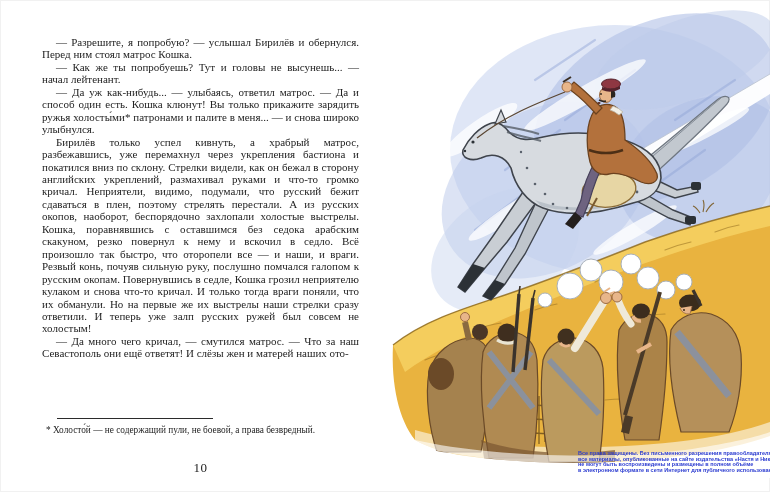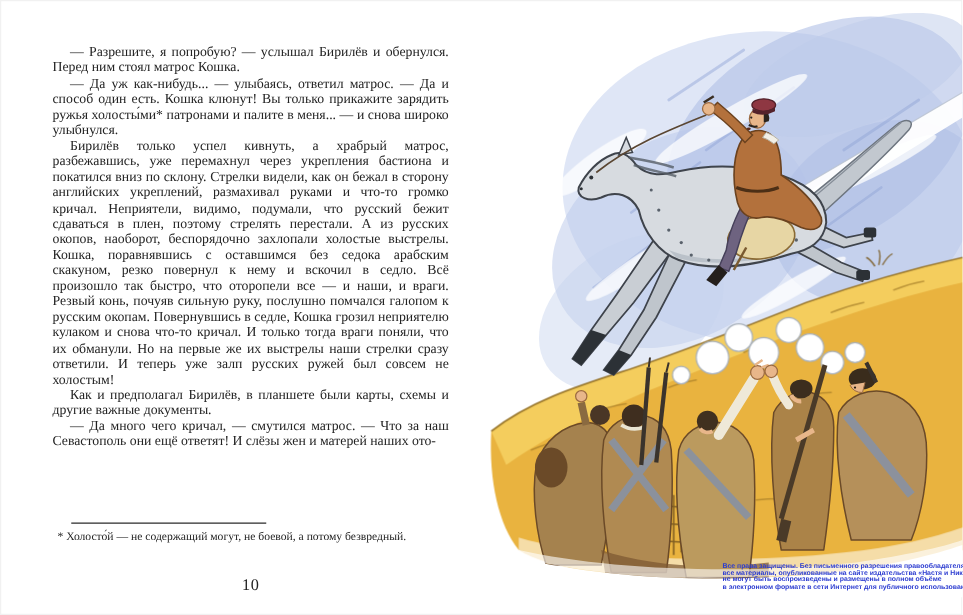--- a/index.html
+++ b/index.html
@@ -38,28 +38,28 @@
   }
   .copyright div{white-space:nowrap;}
 </style>
 </head>
 <body>
 
 <div class="spread">
 
   <div class="text-block">
     <p>— Разрешите, я попробую? — услышал Бирилёв и обернулся. Перед ним стоял матрос Кошка.</p>
+    <p>— Как же ты попробуешь? Тут и головы не высунешь... — начал лейтенант.</p>
     <p>— Да уж как-нибудь... — улыбаясь, ответил матрос. — Да и способ один есть. Кошка клюнут! Вы только прикажите зарядить ружья холосты́ми* патронами и палите в меня... — и снова широко улыбнулся.</p>
     <p>Бирилёв только успел кивнуть, а храбрый матрос, разбежавшись, уже перемахнул через укрепления бастиона и покатился вниз по склону. Стрелки видели, как он бежал в сторону английских укреплений, размахивал руками и что-то громко кричал. Неприятели, видимо, подумали, что русский бежит сдаваться в плен, поэтому стрелять перестали. А из русских окопов, наоборот, беспорядочно захлопали холостые выстрелы. Кошка, поравнявшись с оставшимся без седока арабским скакуном, резко повернул к нему и вскочил в седло. Всё произошло так быстро, что оторопели все — и наши, и враги. Резвый конь, почуяв сильную руку, послушно помчался галопом к русским окопам. Повернувшись в седле, Кошка грозил неприятелю кулаком и снова что-то кричал. И только тогда враги поняли, что их обманули. Но на первые же их выстрелы наши стрелки сразу ответили. И теперь уже залп русских ружей был совсем не холостым!</p>
-    <p>Как и предполагал Бирилёв, в планшете были карты, схемы и другие важные документы.</p>
     <p>— Да много чего кричал, — смутился матрос. — Что за наш Севастополь они ещё ответят! И слёзы жен и матерей наших ото-</p>
   </div>
 
   <div class="footnote-rule"></div>
-  <div class="footnote">* Холосто́й — не содержащий могут, не боевой, а потому безвредный.</div>
+  <div class="footnote">* Холосто́й — не содержащий пули, не боевой, а права безвредный.</div>
   <div class="page-number">10</div>
 
   <svg class="illustration" viewBox="0 0 385 478" xmlns="http://www.w3.org/2000/svg">
 
     <g>
       <ellipse cx="230" cy="150" rx="165" ry="125" fill="#c5d2ee" opacity="0.55"></ellipse>
       <ellipse cx="270" cy="110" rx="130" ry="85" fill="#b0c0e6" opacity="0.6" transform="rotate(-28 270 110)"></ellipse>
       <ellipse cx="160" cy="190" rx="110" ry="80" fill="#bac8ea" opacity="0.5" transform="rotate(-30 160 190)"></ellipse>
       <ellipse cx="320" cy="170" rx="90" ry="70" fill="#aebfe5" opacity="0.55" transform="rotate(-25 320 170)"></ellipse>
       <ellipse cx="120" cy="250" rx="80" ry="55" fill="#c6d3ee" opacity="0.45" transform="rotate(-32 120 250)"></ellipse>

